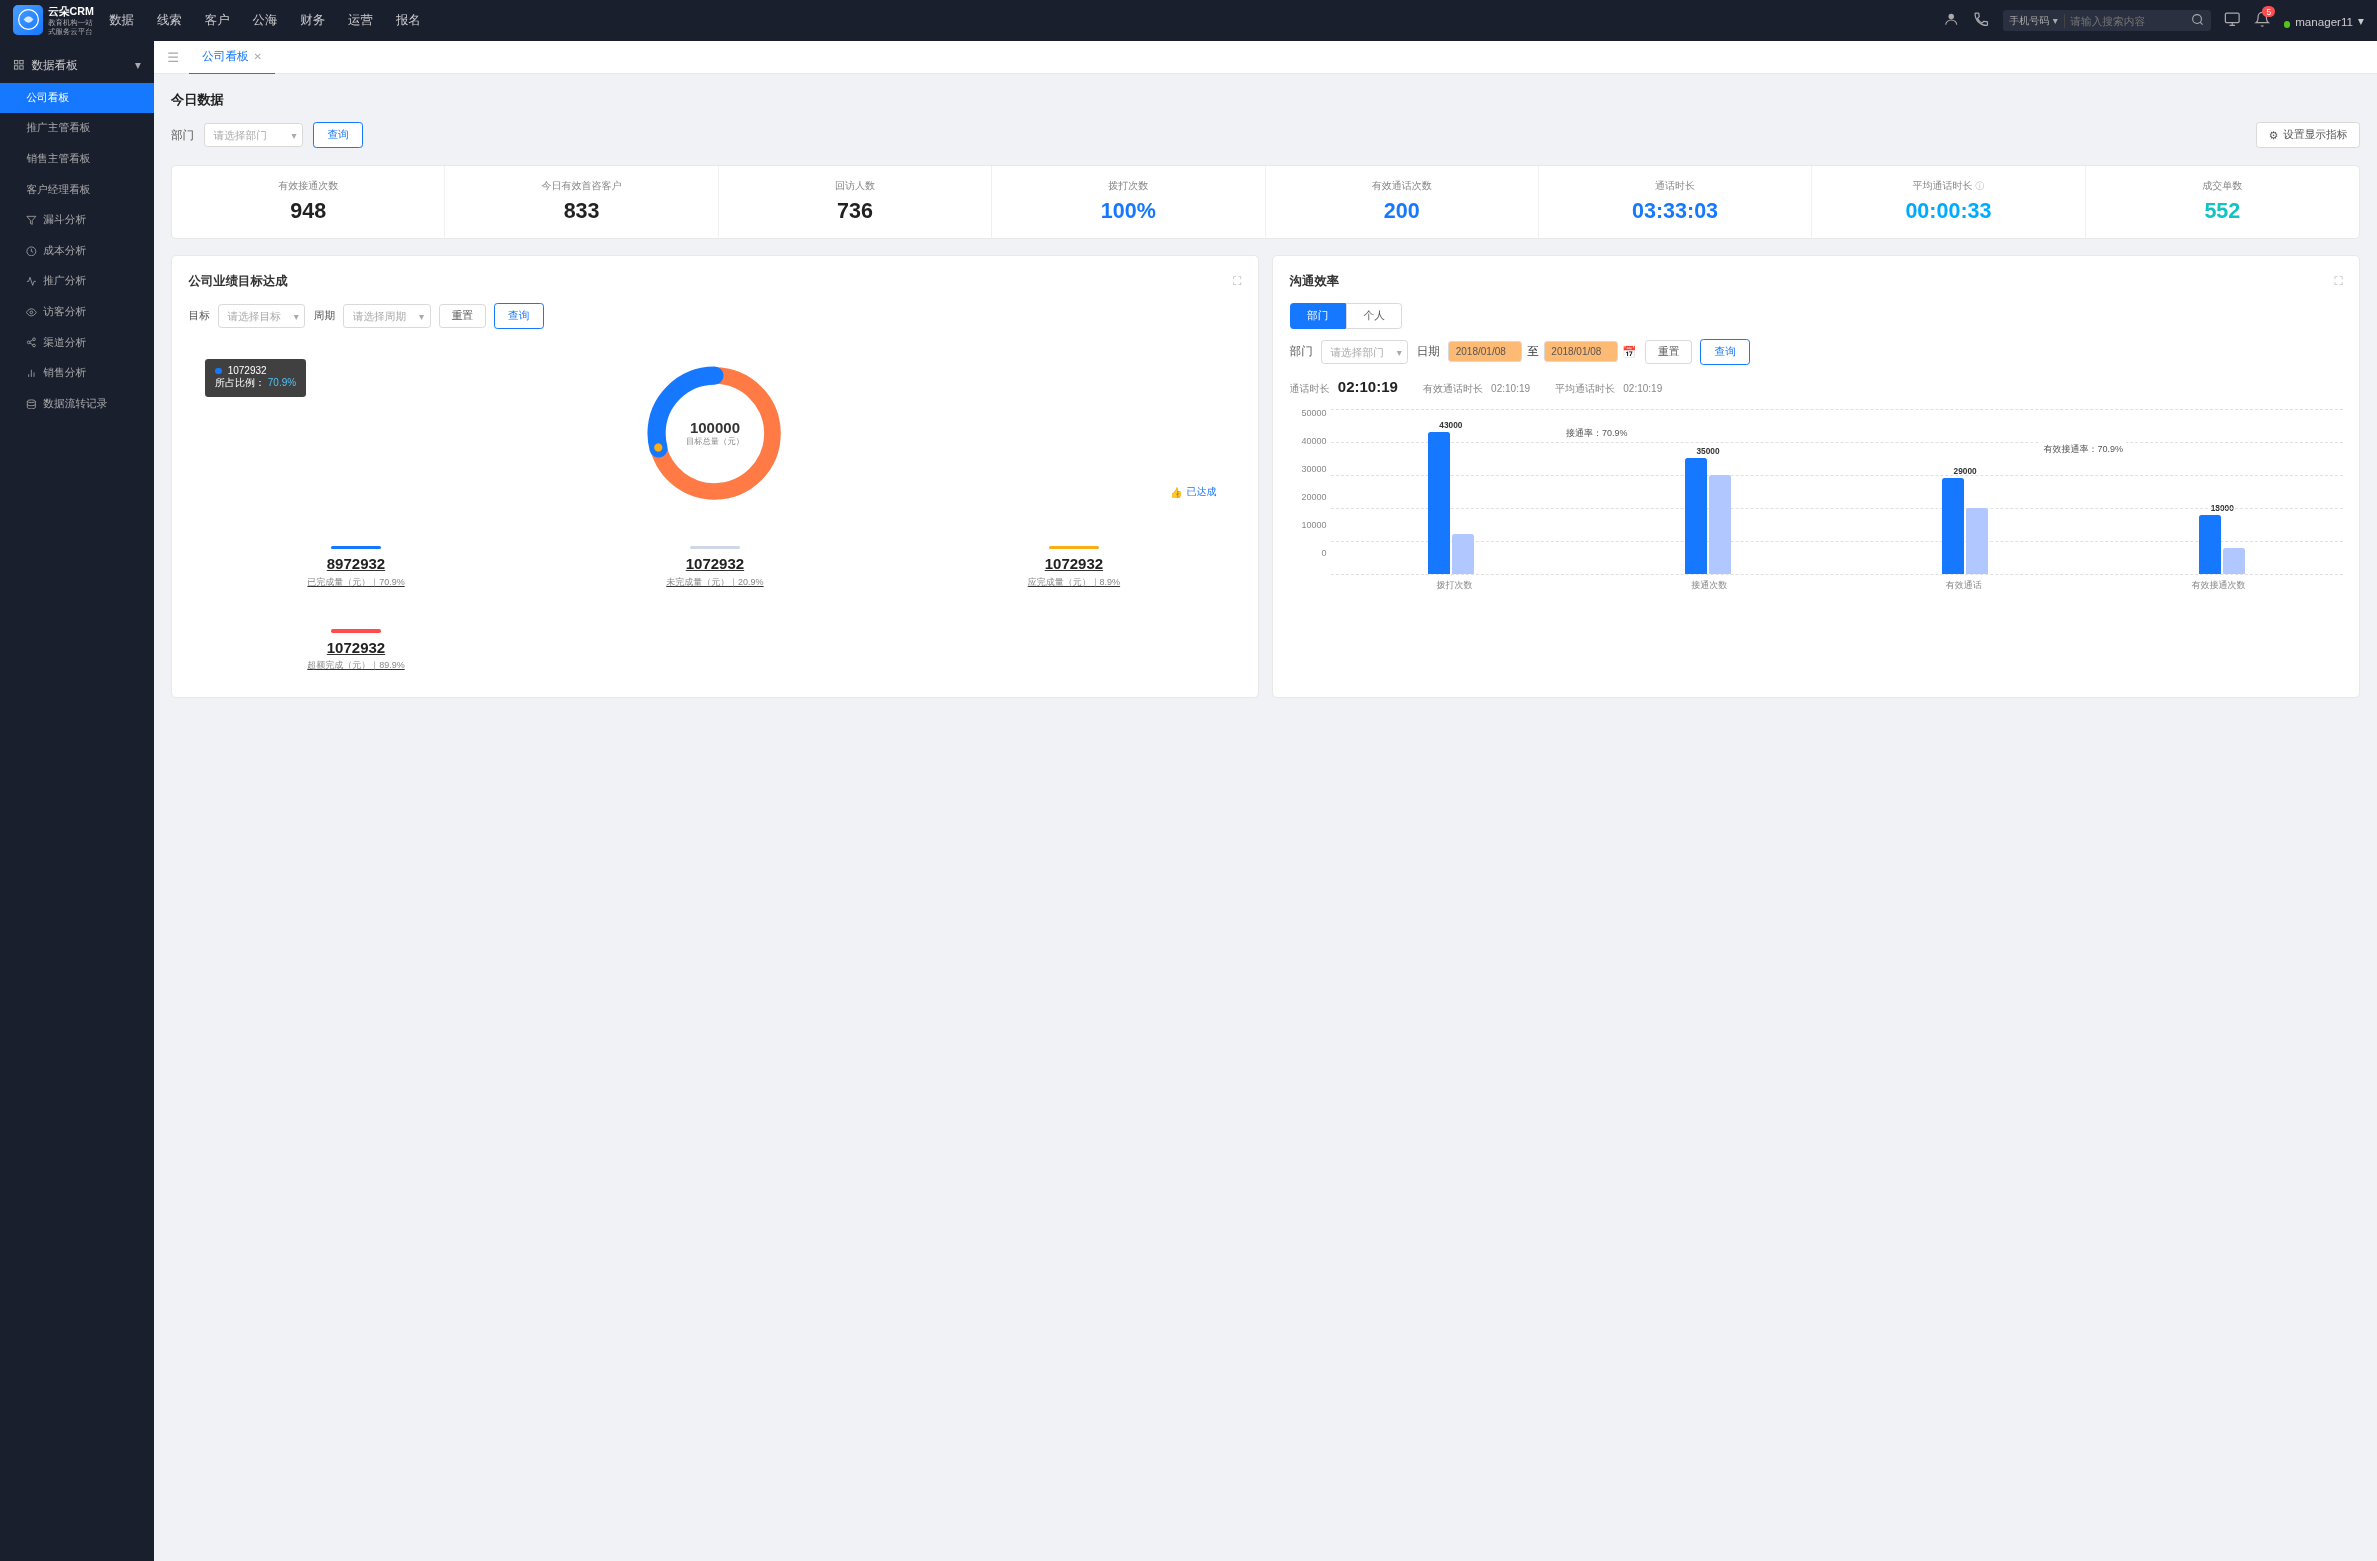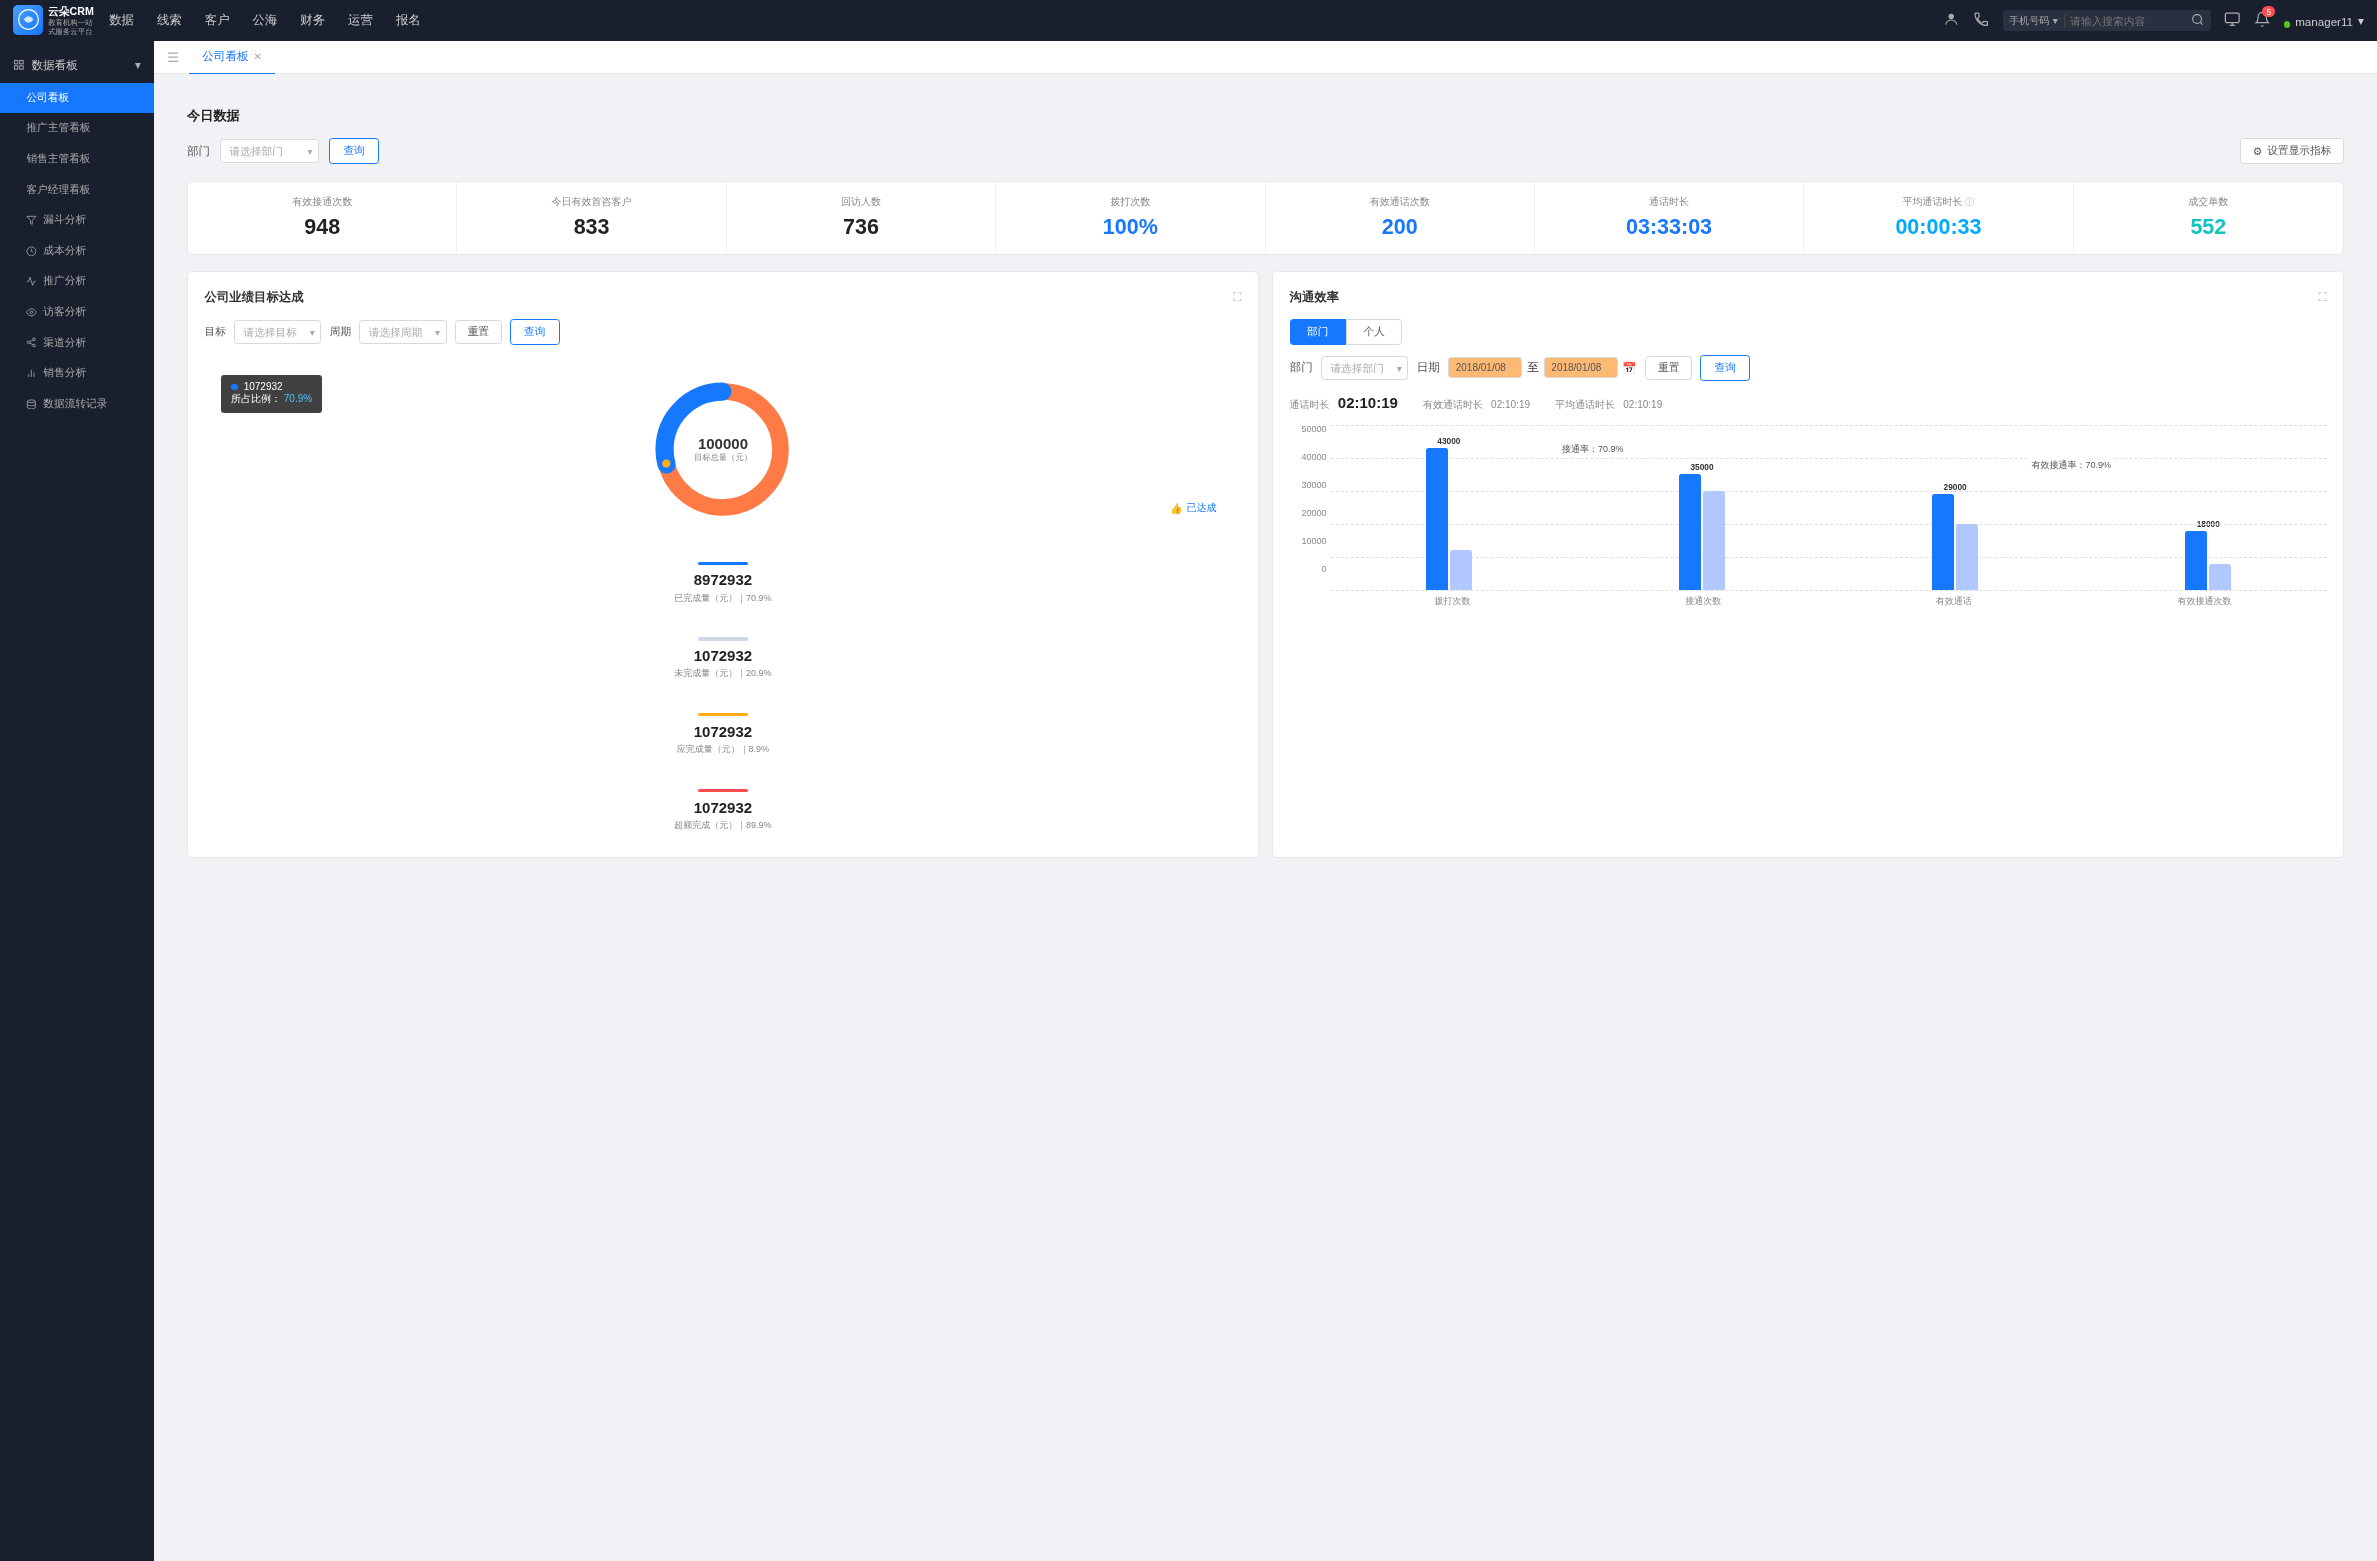--- a/index.html
+++ b/index.html
@@ -110,21 +110,21 @@
       display: flex; align-items: center; gap: 5px;
       padding: 0 13.2px; height: 33px; cursor: pointer;
       font-size: 11.6px; color: #555;
       border-bottom: 1.7px solid transparent;
     }
     .tab.active { color: #1677ff; border-bottom: 1.7px solid #1677ff; }
     .tab-close { color: #aaa; font-size: 10px; cursor: pointer; }
 
     
     .page-content {
-      padding: 33px;
+      padding: 17px;
       flex: 1;
     }
 
     .section-title {
       font-size: 13.2px; font-weight: 600; margin-bottom: 13.2px; color: #222;
     }
 
     
     .filter-row {
       display: flex; align-items: center; gap: 10px; margin-bottom: 16.5px;
@@ -235,22 +235,23 @@
     .tooltip-dot { display: inline-block; width: 6.6px; height: 6.6px; background: #1677ff; border-radius: 50%; margin-right: 3.3px; }
     .tooltip-pct { color: #4fc3f7; }
 
     .achieved-badge {
       position: absolute; bottom: 25px; right: 25px;
       color: #1677ff; font-size: 10px; display: flex; align-items: center; gap: 3.3px;
     }
 
     
     .goal-stats {
-      display: grid; grid-template-columns: 1fr;
-      gap: 16px;
+      display: grid; grid-template-columns: 1fr 1fr 1fr;
+      gap: 24px;
+      text-decoration: underline;
     }
 
     .goal-stat {
       text-align: center; padding: 8.3px;
     }
 
     .goal-stat-bar {
       width: 50px; height: 3.3px; border-radius: 1.7px; margin: 0 auto 6.6px;
     }
 

